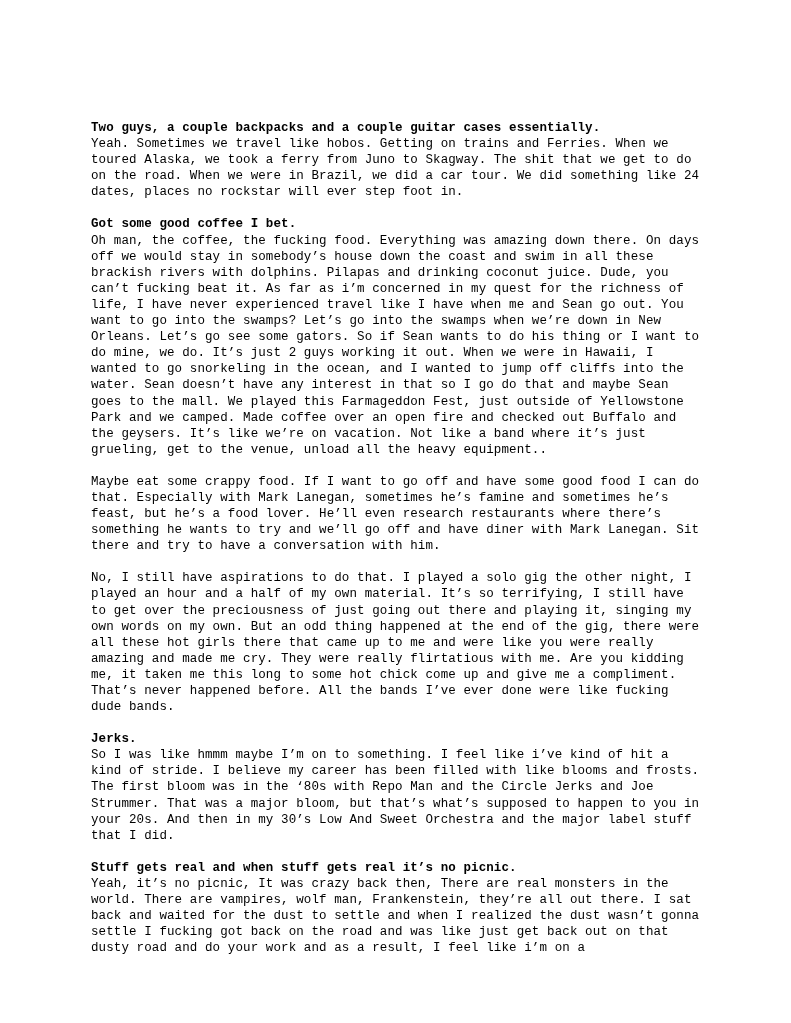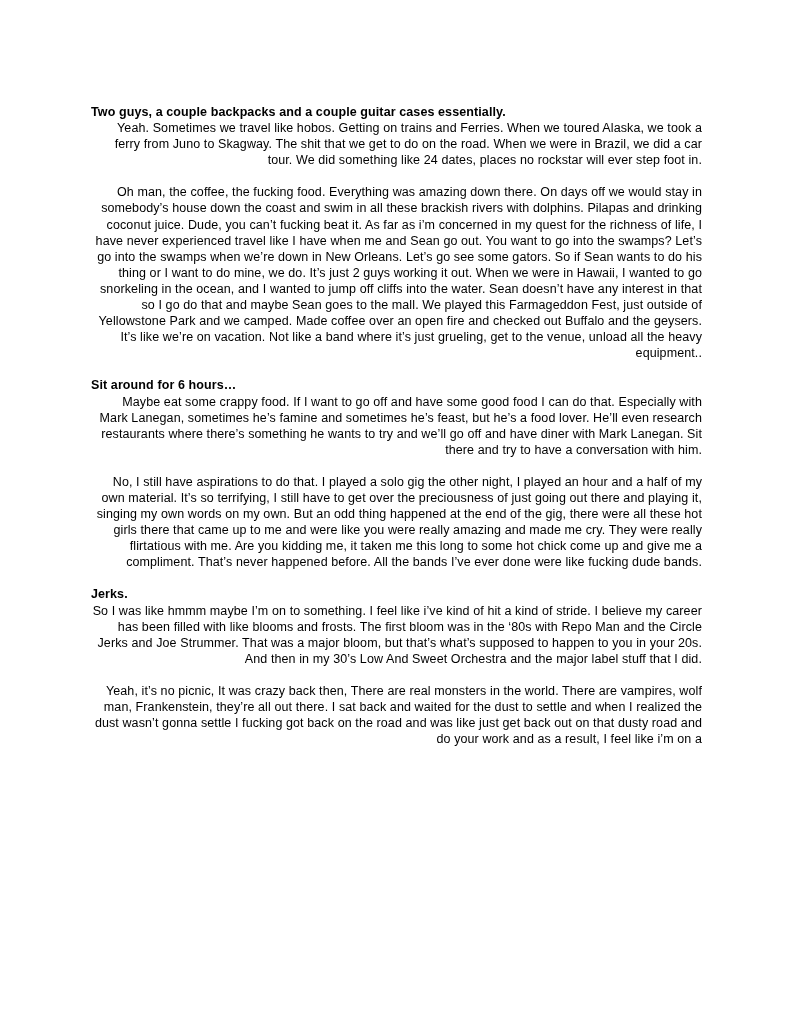--- a/index.html
+++ b/index.html
@@ -19,59 +19,60 @@
     position: absolute;
     left: 91px;
     top: 104px;
     width: 611px;
     color: #000000;
     font-size: 12.5px;
     line-height: 16.1px;
     letter-spacing: 0.1px;
   }
   .qa-section {
-    margin: 0 0 16px 0;
+    margin: 16px 0 16px 0;
+    font-family: Liberation Mono, monospace;
   }
   .question {
     font-weight: bold;
     margin: 0;
   }
   .answer {
     font-weight: normal;
     margin: 0;
-    text-align: right;
   }
 </style>
 </head>
 <body>
 
 <div class="page">
   <div class="content">
 
     <div class="qa-section">
       <p class="question">Two guys, a couple backpacks and a couple guitar cases essentially.</p>
       <p class="answer">Yeah. Sometimes we travel like hobos. Getting on trains and Ferries. When we toured Alaska, we took a ferry from Juno to Skagway. The shit that we get to do on the road. When we were in Brazil, we did a car tour. We did something like 24 dates, places no rockstar will ever step foot in.</p>
     </div>
 
     <div class="qa-section">
+      <p class="question">Got some good coffee I bet.</p>
       <p class="answer">Oh man, the coffee, the fucking food. Everything was amazing down there. On days off we would stay in somebody’s house down the coast and swim in all these brackish rivers with dolphins. Pilapas and drinking coconut juice. Dude, you can’t fucking beat it. As far as i’m concerned in my quest for the richness of life, I have never experienced travel like I have when me and Sean go out. You want to go into the swamps? Let’s go into the swamps when we’re down in New Orleans. Let’s go see some gators. So if Sean wants to do his thing or I want to do mine, we do. It’s just 2 guys working it out. When we were in Hawaii, I wanted to go snorkeling in the ocean, and I wanted to jump off cliffs into the water. Sean doesn’t have any interest in that so I go do that and maybe Sean goes to the mall. We played this Farmageddon Fest, just outside of Yellowstone Park and we camped. Made coffee over an open fire and checked out Buffalo and the geysers. It’s like we’re on vacation. Not like a band where it’s just grueling, get to the venue, unload all the heavy equipment..</p>
     </div>
 
     <div class="qa-section">
-      <p class="question">Sit around for 6 hours…</p>
       <p class="answer">Maybe eat some crappy food. If I want to go off and have some good food I can do that. Especially with Mark Lanegan, sometimes he’s famine and sometimes he’s feast, but he’s a food lover. He’ll even research restaurants where there’s something he wants to try and we’ll go off and have diner with Mark Lanegan. Sit there and try to have a conversation with him.</p>
     </div>
 
     <div class="qa-section">
       <p class="answer">No, I still have aspirations to do that. I played a solo gig the other night, I played an hour and a half of my own material. It’s so terrifying, I still have to get over the preciousness of just going out there and playing it, singing my own words on my own. But an odd thing happened at the end of the gig, there were all these hot girls there that came up to me and were like you were really amazing and made me cry. They were really flirtatious with me. Are you kidding me, it taken me this long to some hot chick come up and give me a compliment. That’s never happened before. All the bands I’ve ever done were like fucking dude bands.</p>
     </div>
 
     <div class="qa-section">
       <p class="question">Jerks.</p>
       <p class="answer">So I was like hmmm maybe I’m on to something. I feel like i’ve kind of hit a kind of stride. I believe my career has been filled with like blooms and frosts. The first bloom was in the ‘80s with Repo Man and the Circle Jerks and Joe Strummer. That was a major bloom, but that’s what’s supposed to happen to you in your 20s. And then in my 30’s Low And Sweet Orchestra and the major label stuff that I did.</p>
     </div>
 
     <div class="qa-section">
+      <p class="question">Stuff gets real and when stuff gets real it’s no picnic.</p>
       <p class="answer">Yeah, it’s no picnic, It was crazy back then, There are real monsters in the world. There are vampires, wolf man, Frankenstein, they’re all out there. I sat back and waited for the dust to settle and when I realized the dust wasn’t gonna settle I fucking got back on the road and was like just get back out on that dusty road and do your work and as a result, I feel like i’m on a</p>
     </div>
 
   </div>
 </div>
 
 </body></html>

